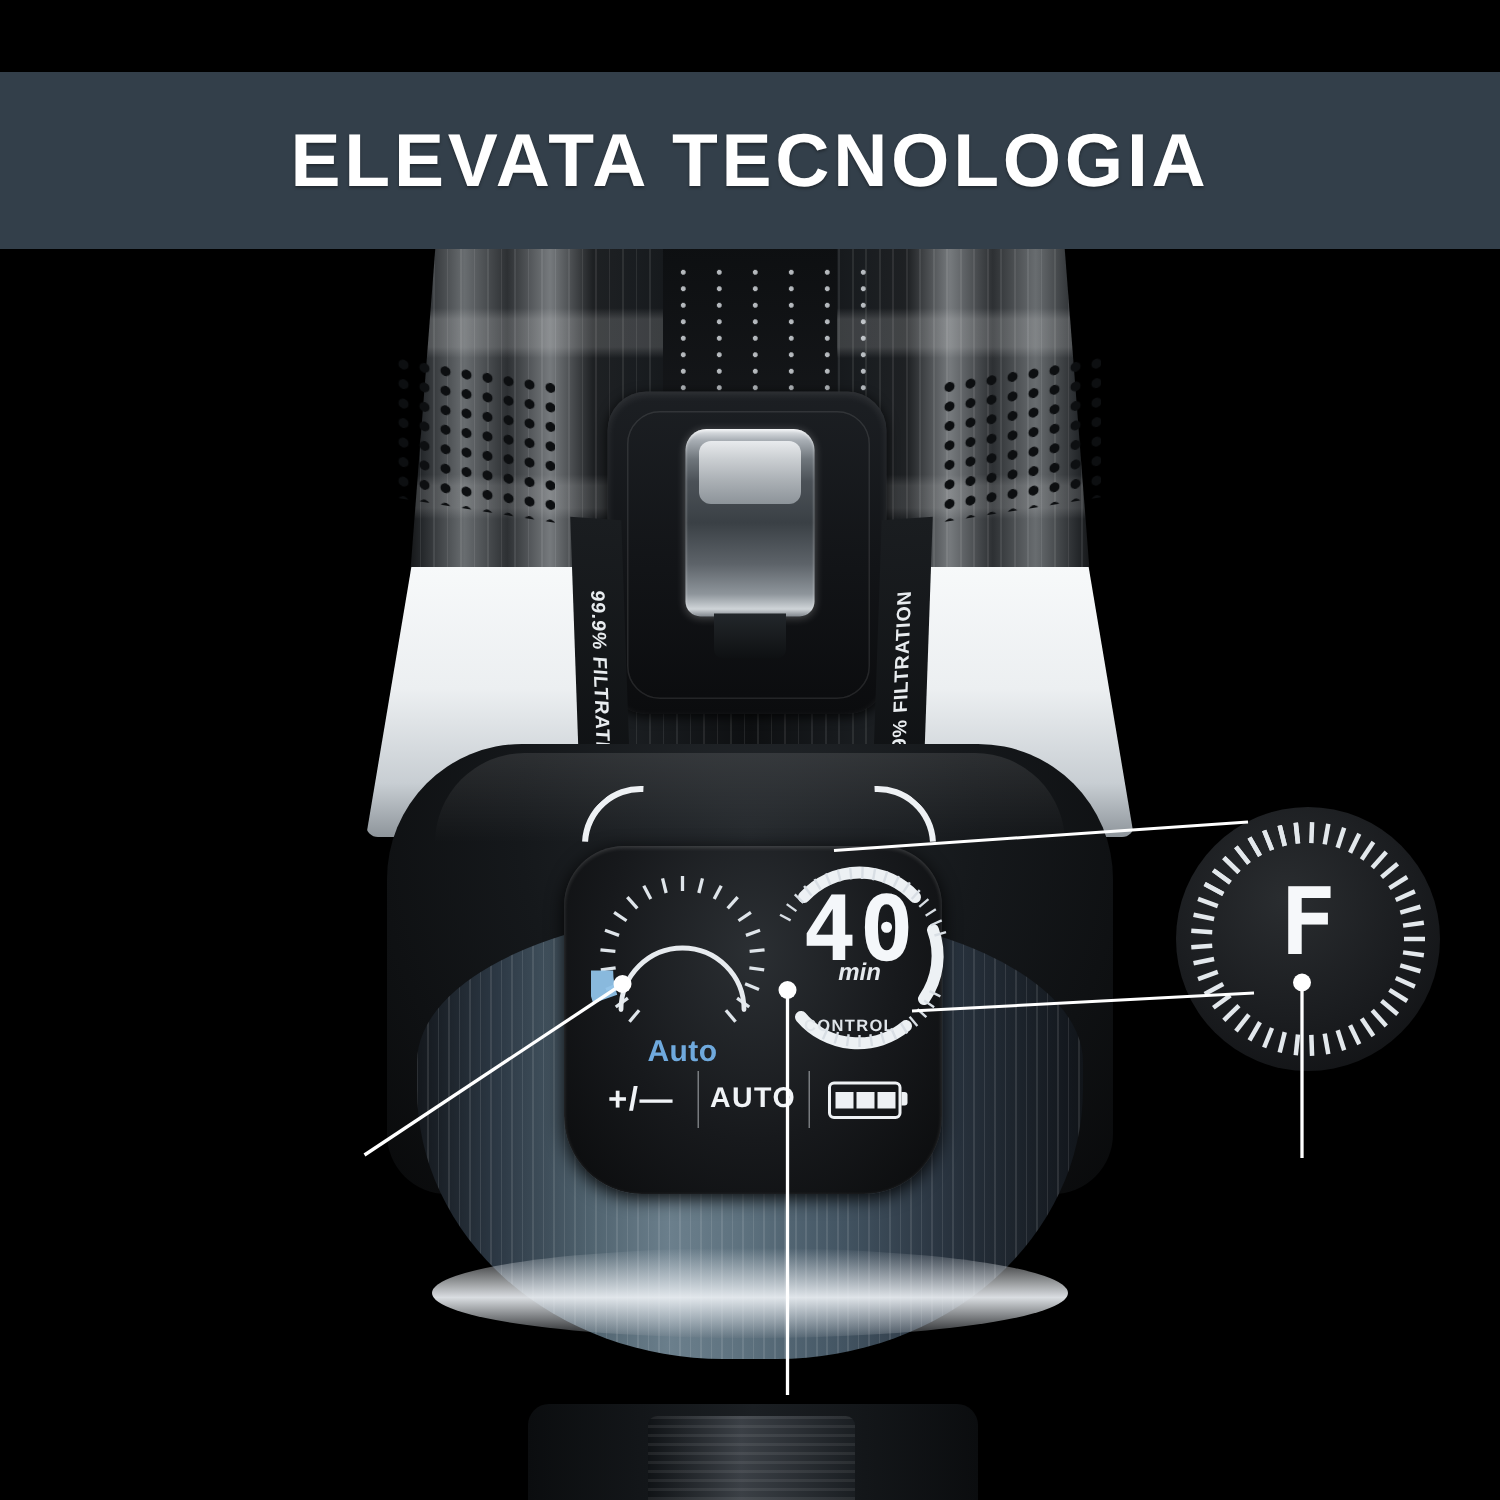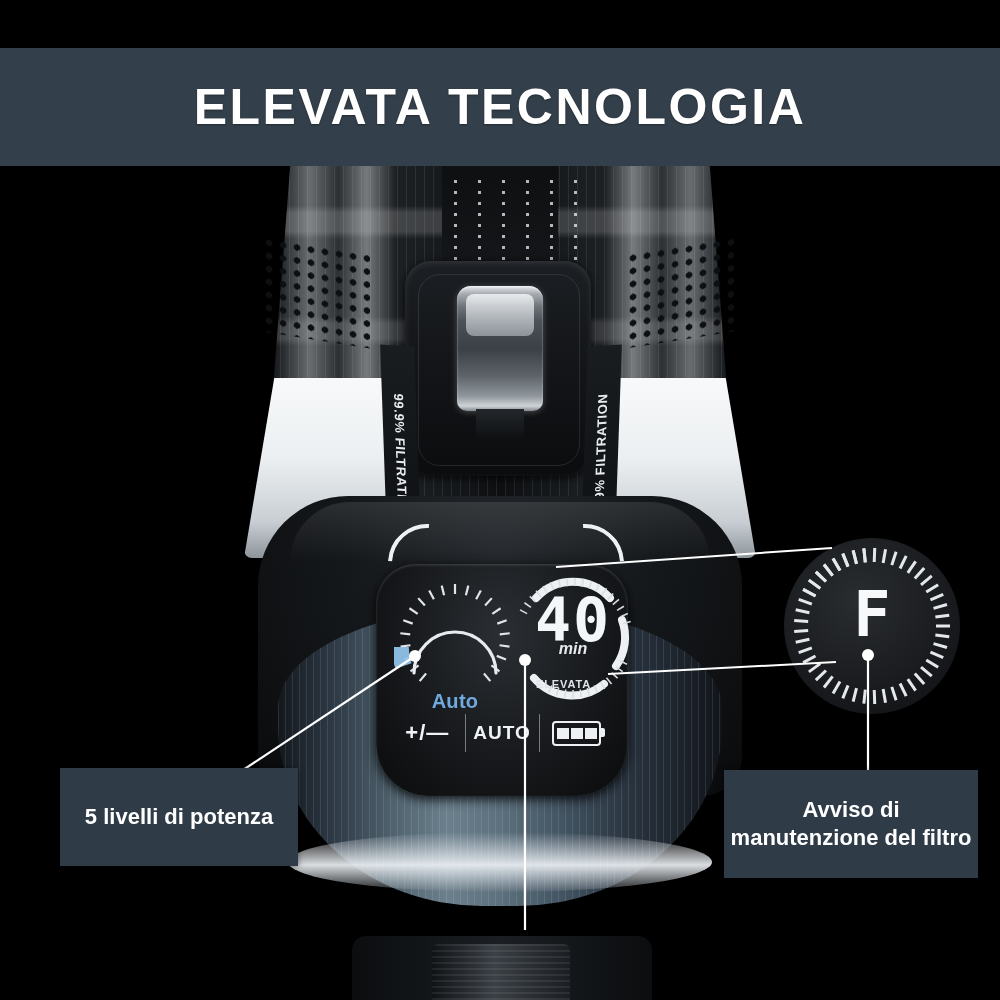--- a/index.html
+++ b/index.html
@@ -368,21 +368,21 @@
         <line x1="61" y1="4" x2="61" y2="12" transform="rotate(164 61 64)"></line>
         <line x1="61" y1="4" x2="61" y2="12" transform="rotate(172 61 64)"></line>
         <line x1="61" y1="4" x2="61" y2="12" transform="rotate(180 61 64)"></line>
         <line x1="61" y1="4" x2="61" y2="12" transform="rotate(188 61 64)"></line>
         <line x1="61" y1="4" x2="61" y2="12" transform="rotate(196 61 64)"></line>
         <line x1="61" y1="4" x2="61" y2="12" transform="rotate(204 61 64)"></line>
       </g>
     </svg>
     <div class="gauge-value">40</div>
     <div class="gauge-unit">min</div>
-    <div class="gauge-label">ELEVATA</div>
+    <div class="gauge-label">CONTROL</div>
 
     <div class="btnrow">
       <div class="btn">
         <span>+/—</span>
       </div>
       <div class="btn small">
         <span>AUTO</span>
       </div>
       <div class="btn">
         <span class="batt-icon">
@@ -464,20 +464,14 @@
     <line x1="525" y1="612" x2="525" y2="882" stroke="#ffffff" stroke-width="2.2"></line>
     <circle cx="525" cy="612" r="6" fill="#ffffff"></circle>
 
     <line x1="868" y1="607" x2="868" y2="724" stroke="#ffffff" stroke-width="2.2"></line>
     <circle cx="868" cy="607" r="6" fill="#ffffff"></circle>
 
     <line x1="556" y1="519" x2="832" y2="500" stroke="#ffffff" stroke-width="2"></line>
     <line x1="608" y1="626" x2="836" y2="614" stroke="#ffffff" stroke-width="2"></line>
   </svg>
 
-  <div class="callout power">
-    <span>5 livelli di potenza</span>
-  </div>
-  <div class="callout filter">
-    <span>Avviso di manutenzione del filtro</span>
-  </div>
 
 </div>
 
 </body></html>

